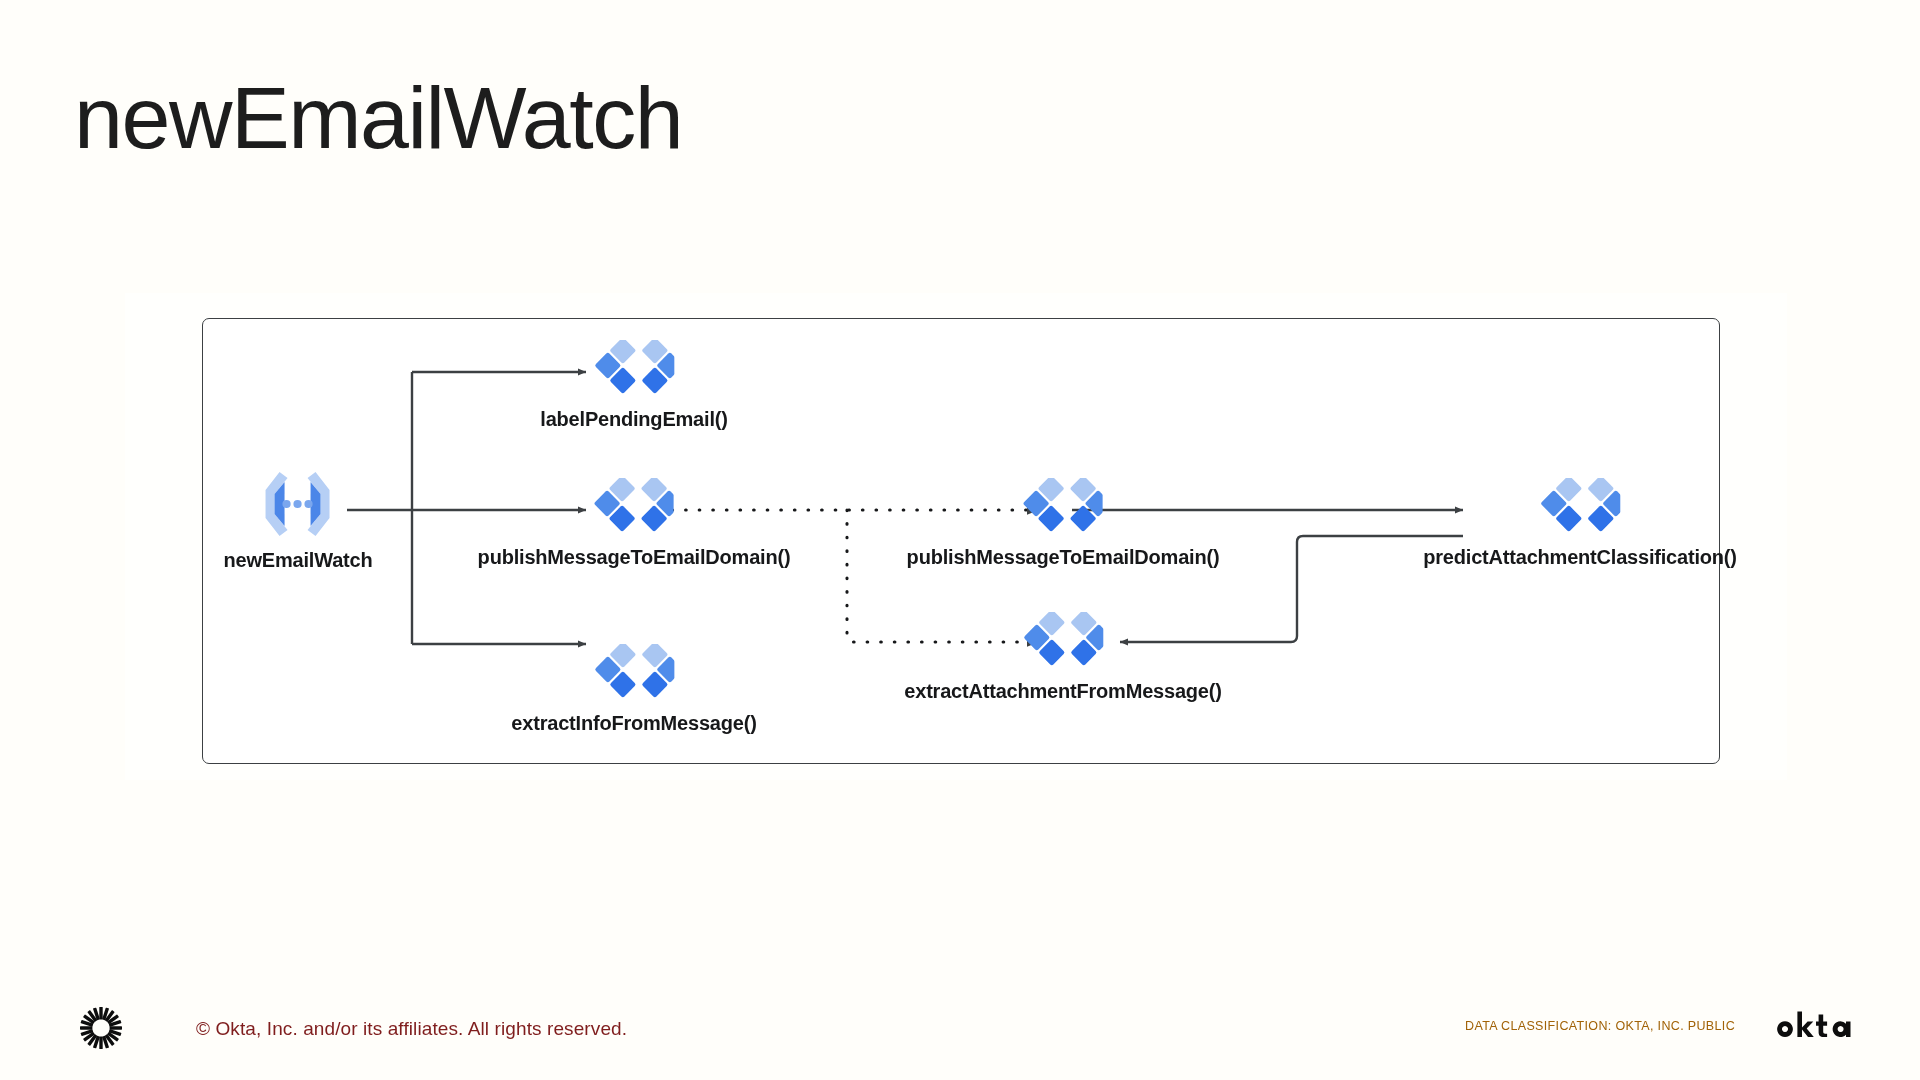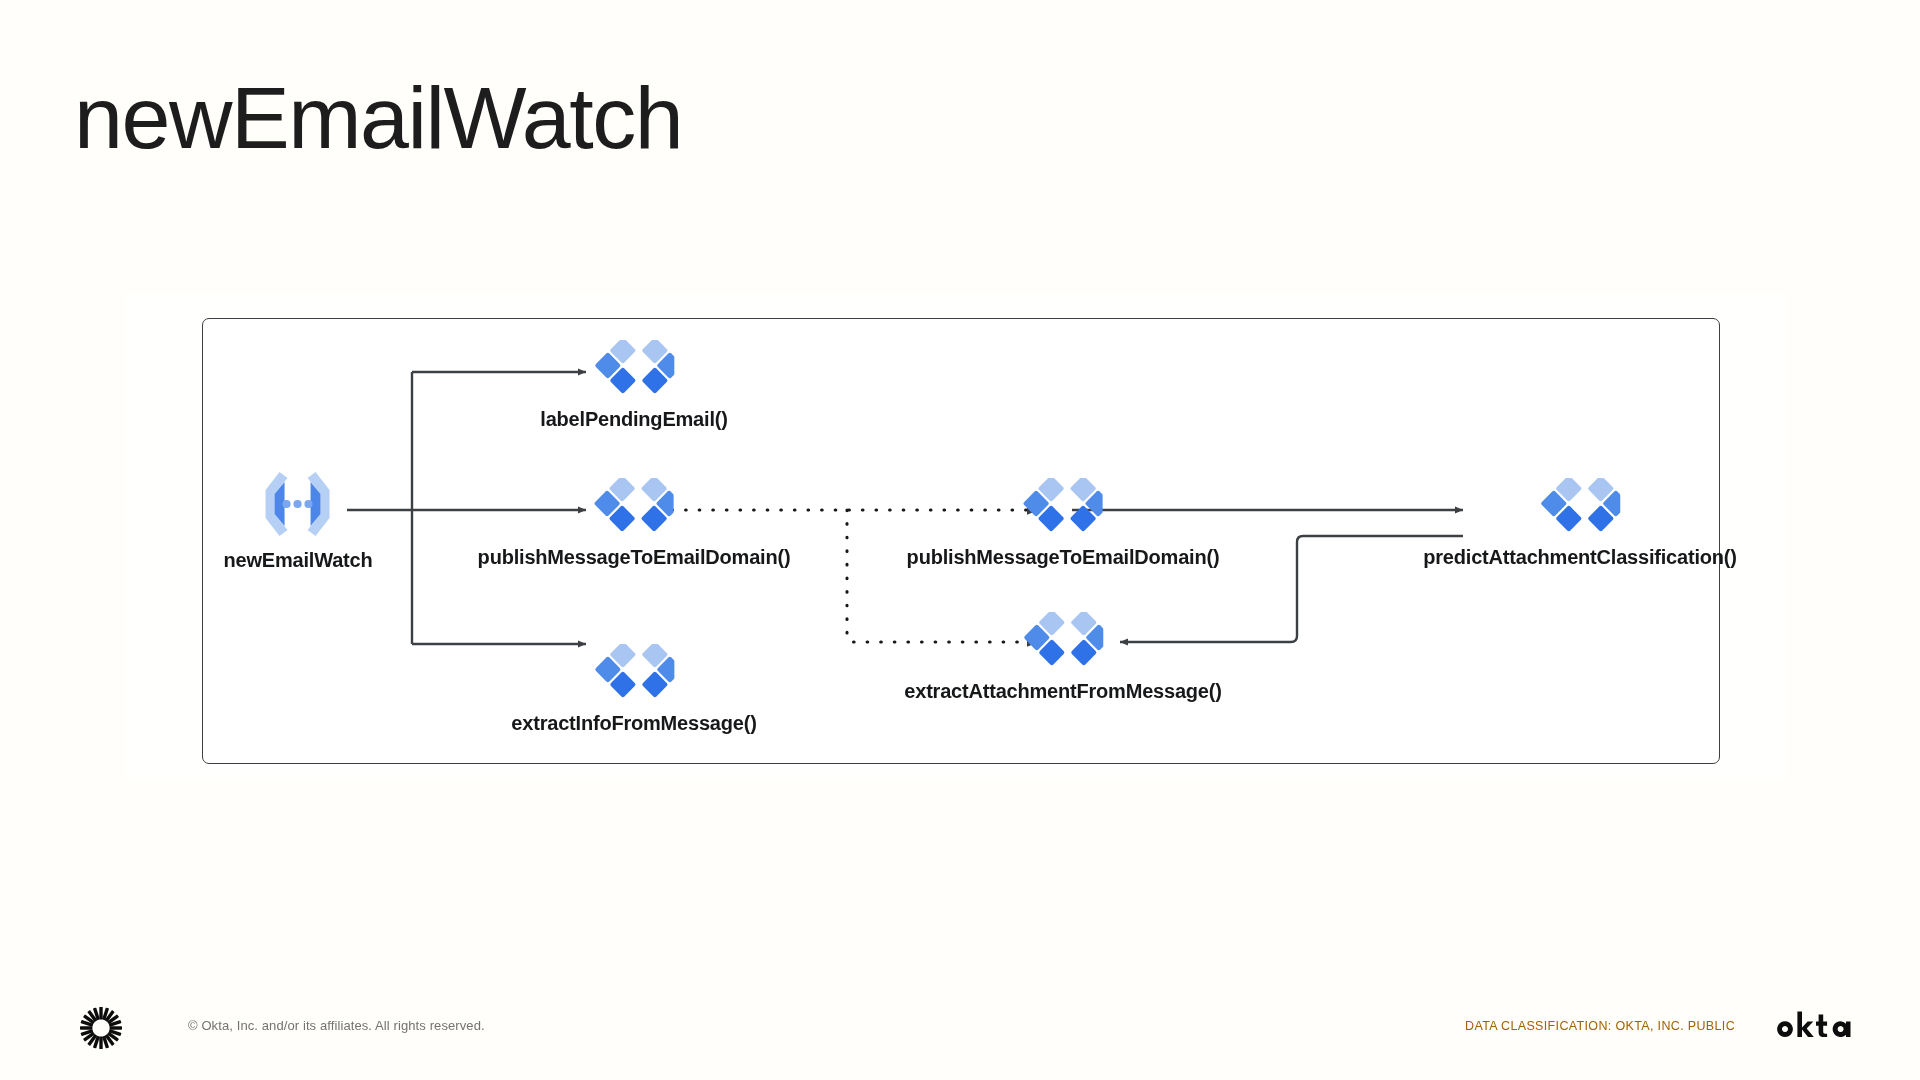--- a/index.html
+++ b/index.html
@@ -82,24 +82,24 @@
     color: #17181a;
     letter-spacing: -0.2px;
   }
   .trigger-label {
     margin-top: 9px;
   }
 
   
   #footer-copyright {
     position: absolute;
-    left: 188px;
+    left: 196px;
     top: 1018px;
-    font-size: 13px;
-    color: #737373;
+    font-size: 19px;
+    color: #7f1d1d;
     letter-spacing: 0.1px;
   }
   #footer-classification {
     position: absolute;
     left: 1465px;
     top: 1019px;
     font-size: 12.5px;
     color: #a16207;
     letter-spacing: 0.35px;
   }

